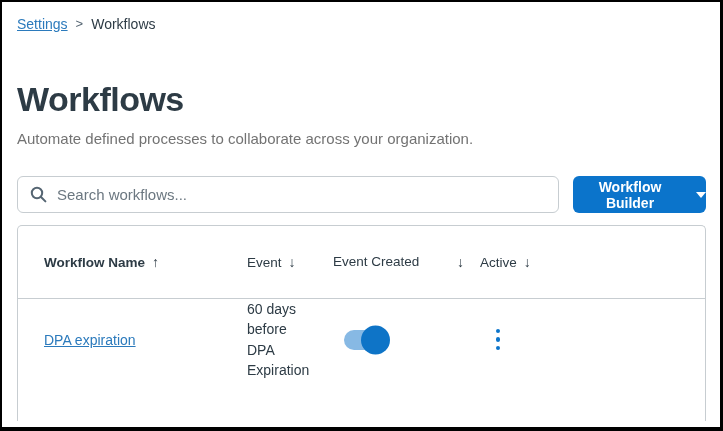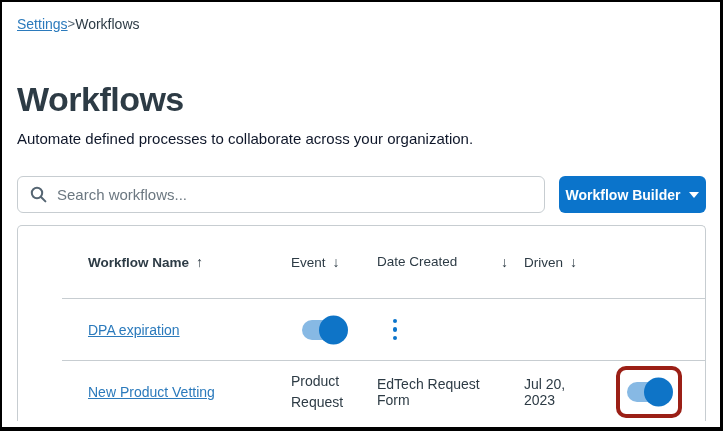--- a/index.html
+++ b/index.html
@@ -11,64 +11,63 @@
     width: 723px; height: 431px;
     background: #fff;
     border: 2px solid #000;
     border-right-width: 3px;
     border-bottom-width: 4px;
     overflow: hidden;
   }
   .content { padding: 0 14px 0 15px; }
 
   
-  .crumbs { margin-top: 14px; font-size: 14px; display:flex; align-items:flex-start; gap:0; }
+  .crumbs { margin-top: 14px; font-size: 14px; display:flex; align-items:flex-start; gap:8px; }
   .crumb-link { color:#2B7ABC; text-decoration: underline; cursor:pointer; }
   .crumb-sep { color:#556572; font-size:13px; }
   .crumb-current { color:#2D3B45; }
 
   
   .page-title { margin-top: 48px; font-size: 34px; font-weight: 700; color:#2D3B45; letter-spacing:-0.5px; }
-  .page-subtitle { margin-top: 11px; font-size: 15px; color:#0f172a; }
+  .page-subtitle { margin-top: 11px; font-size: 15px; color:#737373; }
 
   
   .toolbar { margin-top: 29px; display:flex; align-items:stretch; }
   .searchbox {
     flex: 1; display:flex; align-items:center;
     border: 1px solid #C7CDD1; border-radius: 6px;
     height: 37px; padding: 12px 12px; background:#fff;
   }
   .searchbox svg { flex:none; }
   .searchbox input {
     border: none; outline: none; flex: 1; margin-left: 10px;
     font-size: 15px; color:#2D3B45; font-family: inherit; background: transparent;
   }
   .searchbox input::placeholder { color:#6B7780; opacity:1; }
   .builder-btn {
-    flex: none; margin-left: 14px; width: 147px; height: 37px;
+    flex: none; margin-left: 14px; width: 133px; height: 37px;
     background: #0B74CB; color: #fff; border: none; border-radius: 6px;
     font-size: 14px; font-weight: 700; font-family: inherit;
     display:flex; align-items:center; justify-content:center; gap: 9px;
     cursor: pointer;
   }
   .caret-down {
     width: 0; height: 0; display:inline-block;
     border-left: 5px solid transparent; border-right: 5px solid transparent;
     border-top: 6px solid #fff;
   }
 
   
   .wf-table {
     margin-top: 12px;
     border: 1px solid #C7CDD1;
     border-bottom: none;
     border-radius: 5px 5px 0 0;
     overflow: hidden;
     height: 196px;
-    padding-left: 44px;
   }
   .t-row {
     display: grid;
     grid-template-columns: 229px 86px 147px 92px 75px 1fr;
     align-items: center;
   }
   .t-head { height: 72px; font-size: 13.5px; }
   .t-body-row { height: 62px; border-top: 1px solid #C7CDD1; font-size: 14px; }
   .cell { padding-right: 16px; }
   .cell:first-child { padding-left: 26px; }
@@ -139,68 +138,47 @@
       <div class="t-row t-head">
         <div class="cell th th-name">
           <span class="th-label">Workflow Name</span>
           <span class="sort-arrow">↑</span>
         </div>
         <div class="cell th">
           <span class="th-label">Event</span>
           <span class="sort-arrow">↓</span>
         </div>
         <div class="cell th th-date">
-          <span class="th-label wrap2">Date Created</span>
+          <span class="th-label wrap2">Event Created</span>
           <span class="sort-arrow">↓</span>
         </div>
         <div class="cell th">
-          <span class="th-label">Driven</span>
+          <span class="th-label">Active</span>
           <span class="sort-arrow">↓</span>
         </div>
         <div class="cell"></div>
       </div>
 
       <div class="t-row t-body-row">
         <div class="cell">
           <a class="row-link">DPA expiration</a>
         </div>
+        <div class="cell wrap2">60 days before DPA Expiration</div>
         <div class="cell">
           <div class="toggle-wrap">
             <div class="toggle" role="switch" aria-checked="true">
               <span class="knob"></span>
             </div>
           </div>
         </div>
         <div class="cell">
           <button class="kebab">
               <i></i>
               <i></i>
               <i></i>
             </button>
         </div>
       </div>
 
-      <div class="t-row t-body-row">
-        <div class="cell">
-          <a class="row-link">New Product Vetting</a>
-        </div>
-        <div class="cell wrap2">Product Request</div>
-        <div class="cell">EdTech Request Form</div>
-        <div class="cell">Jul 20, 2023</div>
-        <div class="cell">
-          <div class="toggle-wrap highlighted">
-            <div class="toggle" role="switch" aria-checked="true">
-              <span class="knob"></span>
-            </div>
-          </div>
-        </div>
-        <div class="cell">
-          <button class="kebab">
-              <i></i>
-              <i></i>
-              <i></i>
-            </button>
-        </div>
-      </div>
 
     </div>
   </div>
 </div>
 
 </body></html>

